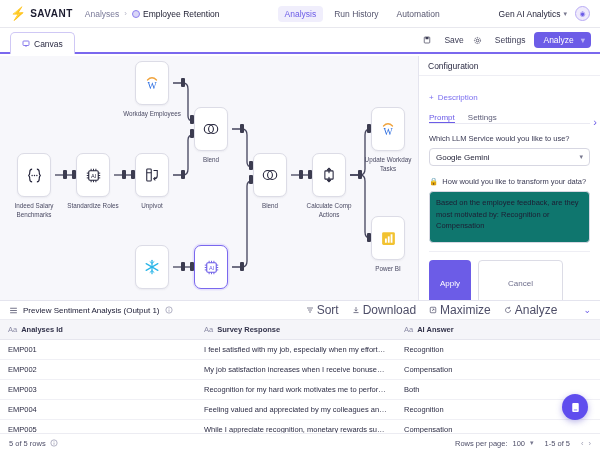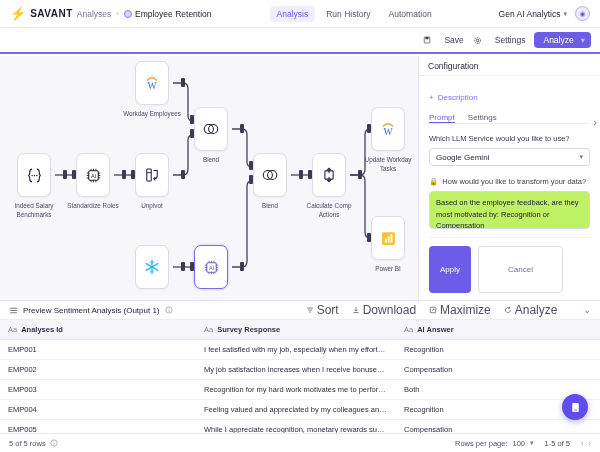--- a/index.html
+++ b/index.html
@@ -13,21 +13,21 @@
 
   
   .topbar {
     position: absolute; top: 0; left: 0; width: 600px; height: 28px;
     background: #ffffff; border-bottom: 1px solid #e8e8ee;
     display: flex; align-items: center; padding: 0 10px;
   }
   .logo-wrap { display: flex; align-items: center; gap: 4px; }
   .bolt { color: #6c5ce7; font-size: 13px; line-height: 1; }
   .brand { font-size: 10px; font-weight: bold; letter-spacing: .5px; color: #1b1b2f; }
-  .crumbs { display: flex; align-items: center; gap: 5px; margin-left: 4px; font-size: 8.5px; }
+  .crumbs { display: flex; align-items: center; gap: 5px; margin-left: 12px; font-size: 8.5px; }
   .crumb-link { color: #7a7a99; }
   .crumb-sep { color: #b5b5c7; font-size: 8px; }
   .crumb-cur { color: #1b1b2f; display: flex; align-items: center; gap: 3px; }
   .crumb-dot {
     width: 8px; height: 8px; border-radius: 50%;
     background: #d9d6f7; display: inline-block;
     border: 1.5px solid #8d7ff0;
   }
   .topnav { display: flex; align-items: center; gap: 4px; margin-left: 58px; }
   .topnav-item { font-size: 8.5px; color: #55556e; padding: 3px 7px; border-radius: 4px; }
@@ -112,23 +112,23 @@
   .cfg-tab.active { color: #6c5ce7; border-bottom: 1.6px solid #6c5ce7; }
   .field-label { margin-top: 10px; font-size: 7.5px; color: #3a3a54; }
   .select {
     margin-top: 5px; height: 18px; border: 1px solid #d7d7e2; border-radius: 4px;
     display: flex; align-items: center; justify-content: space-between;
     padding: 0 6px; font-size: 8px; color: #1d1d33; background: #fff;
   }
   .prompt-label { margin-top: 11px; display: flex; align-items: center; gap: 4px; font-size: 7.5px; color: #3a3a54; }
   .lock { font-size: 7.5px; color: #6c5ce7; }
   .textarea {
-    margin-top: 5px; height: 38px; border: 1px solid #d7d7e2; border-radius: 4px;
+    margin-top: 5px; height: 52px; border: 1px solid #d7d7e2; border-radius: 4px;
     padding: 5px 6px; font-size: 7.5px; color: #1d1d33; line-height: 1.55;
-    background: #bef264; overflow: hidden;
+    background: #0f766e; overflow: hidden;
   }
   .cfg-foot { margin-top: 8px; display: flex; gap: 7px; border-top: 1px solid #eeeef4; padding-top: 8px; }
   .btn-apply {
     background: #6c5ce7; color: #fff; border: none; border-radius: 4px;
     font-size: 8px; padding: 19px 11px;
   }
   .btn-cancel {
     background: #fff; color: #6e6e8c; border: 1px solid #dcdce6; border-radius: 4px;
     font-size: 8px; padding: 4px 29px;
   }
@@ -197,20 +197,27 @@
     <div class="top-right">
       <span class="workspace">
         <span>Gen AI Analytics</span>
         <span class="caret">▾</span>
       </span>
       <span class="avatar">◉</span>
     </div>
   </div>
 
   <div class="tabstrip">
+    <div class="canvas-tab">
+      <svg width="8" height="8" viewBox="0 0 16 16">
+        <rect x="2" y="2" width="12" height="9" rx="1.5" fill="none" stroke="#6c5ce7" stroke-width="1.6"></rect>
+        <line x1="8" y1="11" x2="8" y2="14" stroke="#6c5ce7" stroke-width="1.6"></line>
+      </svg>
+      <span>Canvas</span>
+    </div>
     <div class="tab-actions">
       <span class="ta-item">
         <svg width="8" height="8" viewBox="0 0 16 16">
           <rect x="2.5" y="2" width="11" height="12" rx="1.5" fill="none" stroke="#3c3c55" stroke-width="1.4"></rect>
           <rect x="5" y="2" width="6" height="4.5" fill="#3c3c55"></rect>
         </svg>
         <span>Save</span>
       </span>
       <span class="ta-item">
         <svg width="9" height="9" viewBox="0 0 16 16">

